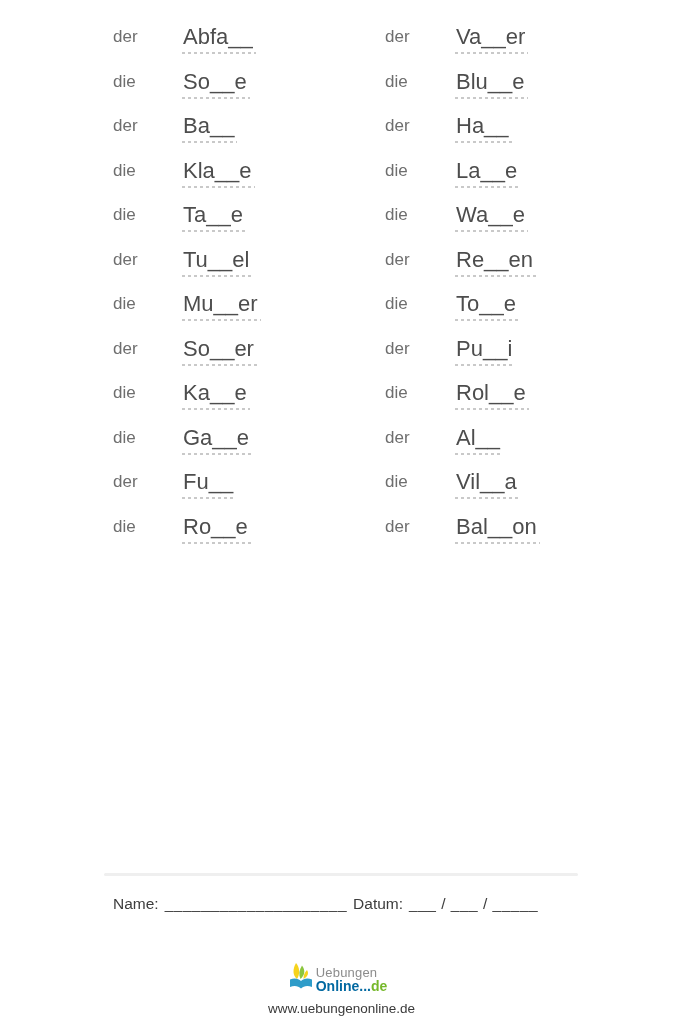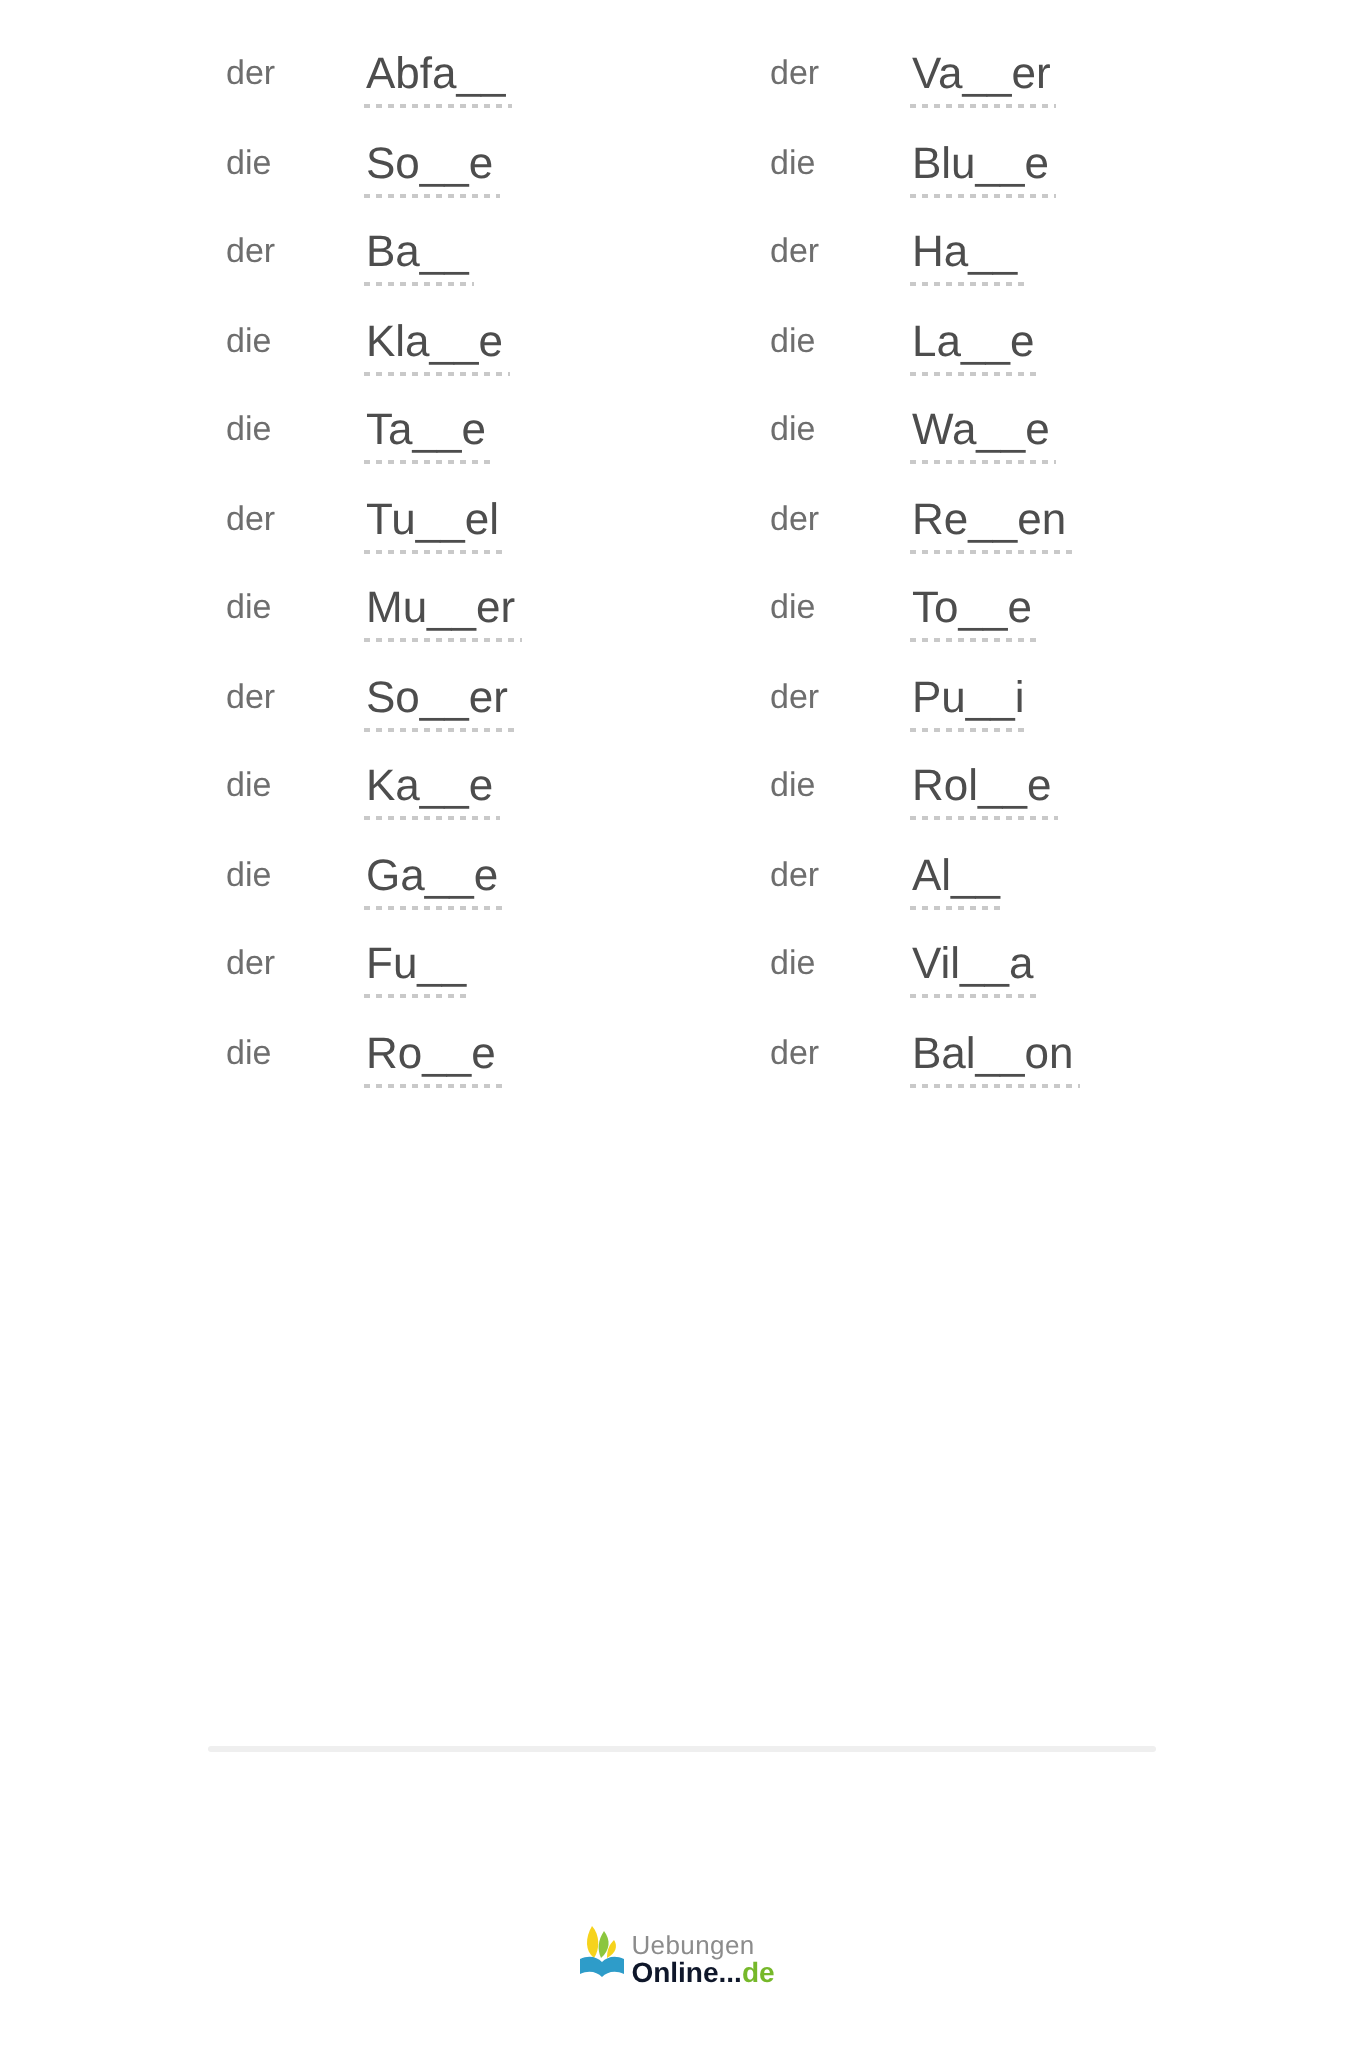--- a/index.html
+++ b/index.html
@@ -84,21 +84,21 @@
     font-size: 13px;
     color: #8c8c8c;
     line-height: 13px;
     letter-spacing: 0.2px;
   }
   .brand-bottom {
     font-size: 14px;
     font-weight: bold;
     line-height: 14px;
   }
-  .brand-online, .brand-dots { color: #0f172a; }
+  .brand-online, .brand-dots { color: #0369a1; }
   .brand-de { color: #76b82a; }
   .website {
     position: absolute;
     top: 1001px;
     left: 0;
     width: 683px;
     text-align: center;
     font-size: 13.5px;
     color: #3a3a3a;
   }
@@ -209,30 +209,34 @@
       <div class="word-row">
         <span class="article">der</span>
         <span class="word">Bal__on</span>
       </div>
     </div>
 
   </div>
 
   <div class="footer-divider"></div>
 
+  <div class="footer-line">
+    <span>Name:</span><span class="gap"></span><span class="blank">____________________</span><span class="gap"></span><span>Datum:</span><span class="gap"></span><span class="blank">___ / ___ / _____</span>
+  </div>
 
   <div class="logo">
     <span class="logo-icon">
       <svg width="26" height="34" viewBox="0 0 26 34">
         <path d="M8 2 C4.5 8 4.5 14.5 9 18 C12 13.5 12 6.5 8 2 Z" fill="#f6d31c"></path>
         <path d="M14 4.5 C17.5 9 17 14 12.5 18 C10.5 13.5 11 9 14 4.5 Z" fill="#8bc63e"></path>
         <path d="M19 9 C21 12 20 15.5 15.5 18 C15.5 14 16.5 11.5 19 9 Z" fill="#f6d31c"></path>
         <path d="M2 18.5 C6.5 16.5 10.5 17.5 13 20 C15.5 17.5 19.5 16.5 24 18.5 L24 26 C19.5 24 15.5 25 13 27.5 C10.5 25 6.5 24 2 26 Z" fill="#2e9cc9"></path>
       </svg>
     </span>
     <span class="logo-text">
       <span class="brand-top">Uebungen</span>
       <span class="brand-bottom"><span class="brand-online">Online</span><span class="brand-dots">...</span><span class="brand-de">de</span></span>
     </span>
   </div>
 
+  <div class="website">www.uebungenonline.de</div>
 
 </div>
 
 </body></html>

